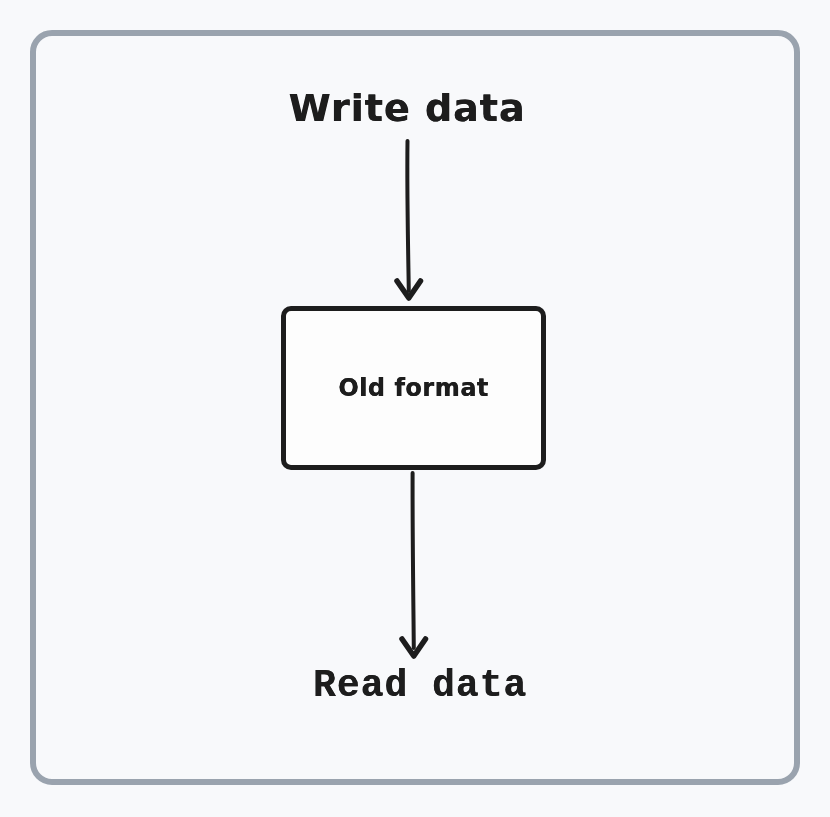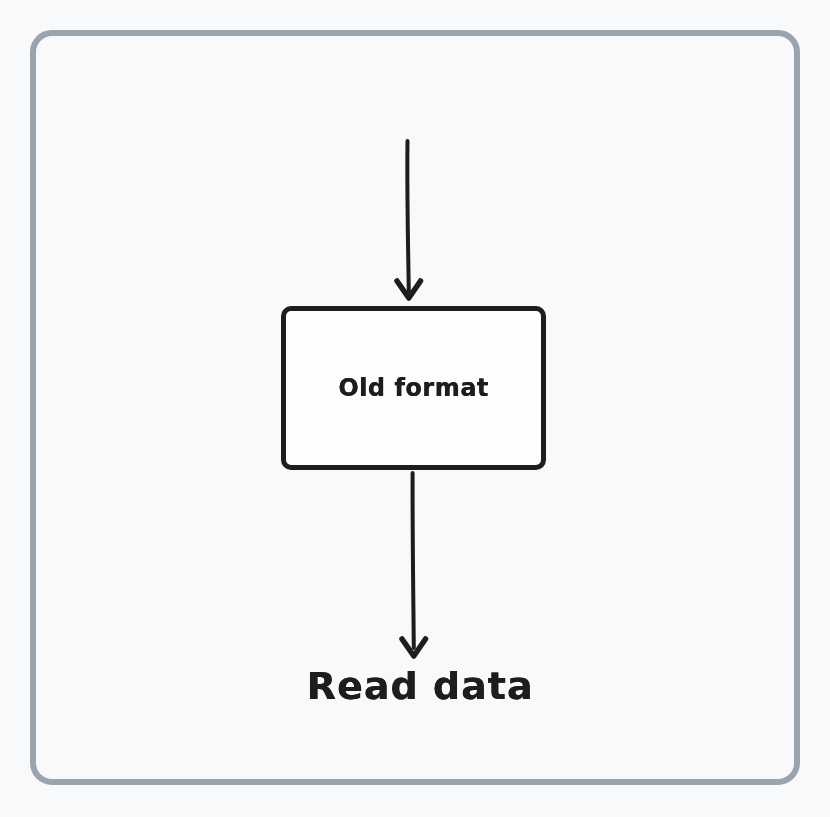--- a/index.html
+++ b/index.html
@@ -35,21 +35,21 @@
     transform: translateX(-50%);
     color: var(--ink);
     font-weight: 700;
     font-size: 38px;
     letter-spacing: 1px;
     white-space: nowrap;
     
     text-shadow: 0.4px 0.4px 0 var(--ink);
   }
   .label-top    { left: 407px; top: 86px;  }
-  .label-bottom { left: 420px; top: 664px; }
+  .label-bottom { left: 420px; top: 664px; font-family: Liberation Mono, monospace; }
   .node-box {
     position: absolute;
     left: 281px;
     top: 306px;
     width: 265px;
     height: 164px;
     background: var(--box-fill);
     border: 5px solid var(--ink);
     border-radius: 10px;
     display: flex;
@@ -85,20 +85,21 @@
     stroke-linejoin: round;
   }
 </style>
 </head>
 <body>
 
 <div class="stage">
 
   <div class="frame"></div>
 
+  <div class="flow-label label-top">Write data</div>
 
   <svg class="arrows-layer" viewBox="0 0 830 817">
     <g>
       <path class="arrow-stroke" d="M407.5,141 C406.8,192 408.2,252 408.8,291"></path>
       <path class="arrow-head" d="M397,281 L408.8,298 L420.5,281"></path>
     </g>
     <g>
       <path class="arrow-stroke" d="M412.6,473 C412.4,532 413.4,602 413.8,648"></path>
       <path class="arrow-head" d="M402,639 L413.8,656 L425.5,639"></path>
     </g>

